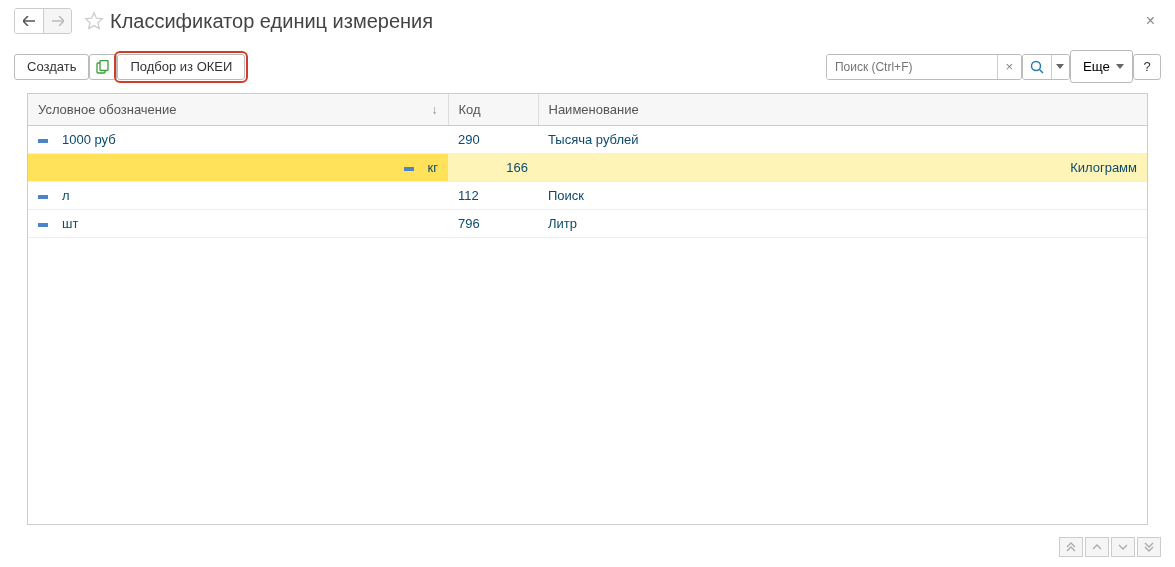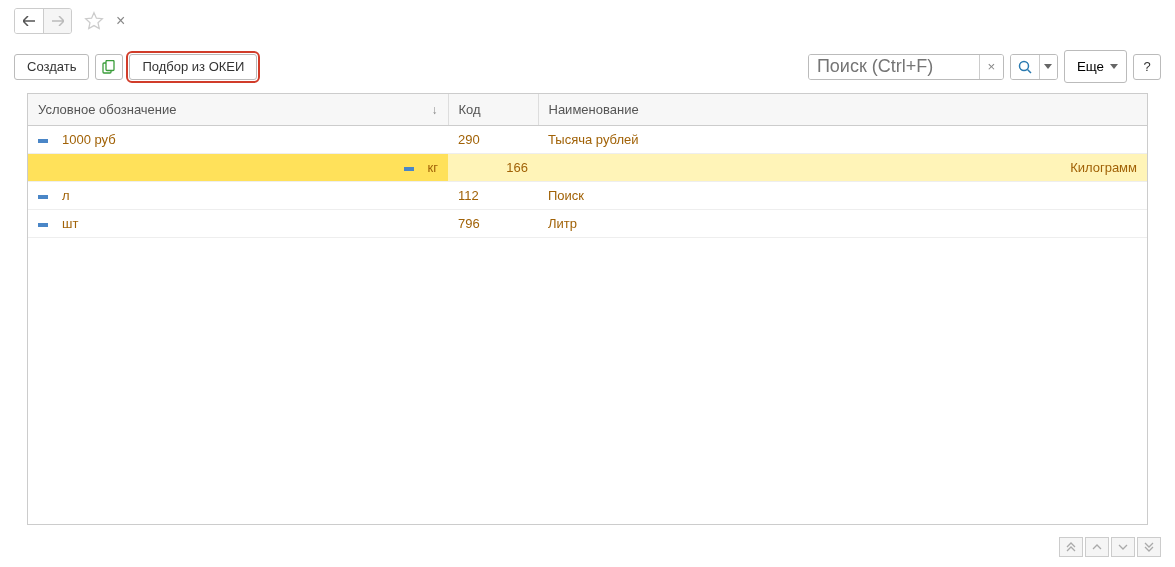--- a/index.html
+++ b/index.html
@@ -46,21 +46,20 @@
   .close-x {
     font-size: 16px;
     color: #888;
     cursor: pointer;
     padding: 2px 6px;
   }
   .toolbar {
     display: flex;
     align-items: center;
     padding: 12px 14px 10px 14px;
-    gap: 6px;
     justify-content: space-between;
   }
   .btn {
     height: 26px;
     padding: 0 12px;
     background: #fff;
     border: 1px solid #bbb;
     border-radius: 3px;
     font-size: 13px;
     color: #333;
@@ -80,21 +79,21 @@
     display: flex;
     border: 1px solid #bbb;
     border-radius: 3px;
     overflow: hidden;
     height: 26px;
   }
   .search-input {
     border: none;
     padding: 0 8px;
     width: 170px;
-    font-size: 18px;
+    font-size: 12px;
     color: #1d4ed8;
     outline: none;
   }
   .search-clear {
     width: 24px;
     border: none;
     border-left: 1px solid #ccc;
     background: #fff;
     color: #888;
     cursor: pointer;
@@ -156,21 +155,21 @@
     position: absolute;
     right: 10px;
     top: 50%;
     transform: translateY(-50%);
     color: #888;
     font-size: 12px;
   }
   td {
     padding: 6px 10px;
     border-bottom: 1px solid #eee;
-    color: #a16207;
+    color: #0c4a6e;
   }
   tr.selected td { background: #ffe15a; text-align: right; }
   tr.selected td.code-cell,
   tr.selected td.name-cell { background: #fff4b8; }
   .row-icon {
     display: inline-block;
     width: 10px;
     height: 4px;
     background: #4a86c7;
     margin-right: 14px;
@@ -209,20 +208,21 @@
     </button>
     <button class="nav-btn disabled">
       <svg width="12" height="10" viewBox="0 0 12 10">
           <path d="M7 0 L12 5 L7 10 M12 5 H0" stroke="#bbb" stroke-width="1.5" fill="none"></path>
         </svg>
     </button>
   </div>
   <svg class="star" viewBox="0 0 24 24">
       <path d="M12 2 L14.9 8.6 L22 9.3 L16.8 14 L18.3 21 L12 17.5 L5.7 21 L7.2 14 L2 9.3 L9.1 8.6 Z" fill="none" stroke="#ccc" stroke-width="1.5"></path>
     </svg>
+  <div class="title">Классификатор единиц измерения</div>
   <div class="close-x">×</div>
 </div>
 
 <div class="toolbar">
   <button class="btn">Создать</button>
   <button class="btn btn-icon">
     <svg width="14" height="14" viewBox="0 0 14 14">
         <rect x="1" y="3" width="8" height="10" rx="1" fill="none" stroke="#3a9d3a" stroke-width="1.3"></rect>
         <rect x="4" y="0.5" width="8" height="10" rx="1" fill="#fff" stroke="#3a9d3a" stroke-width="1.3"></rect>
       </svg>

